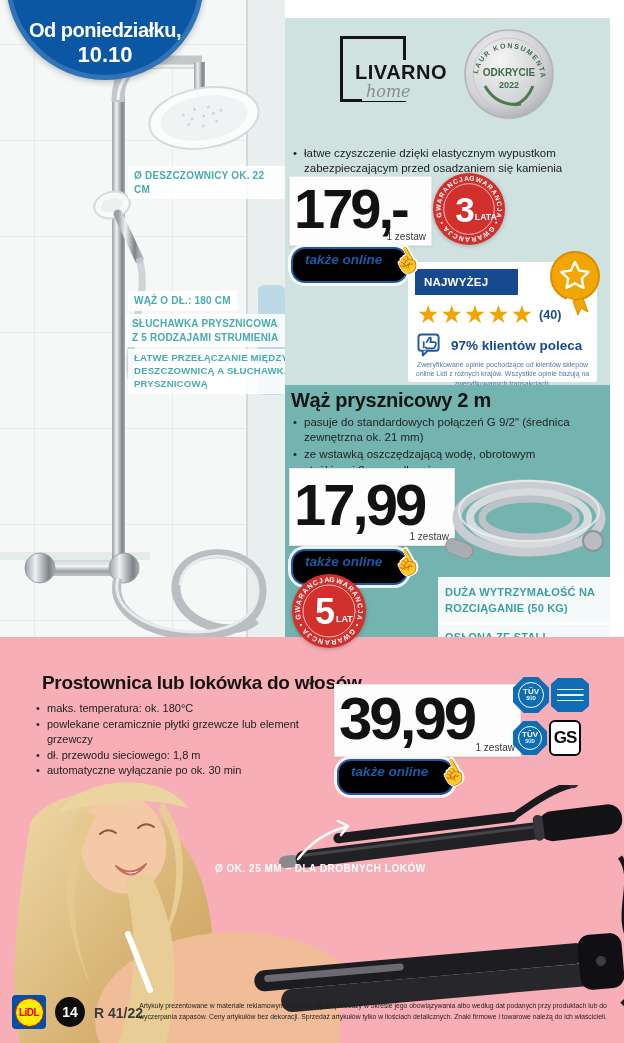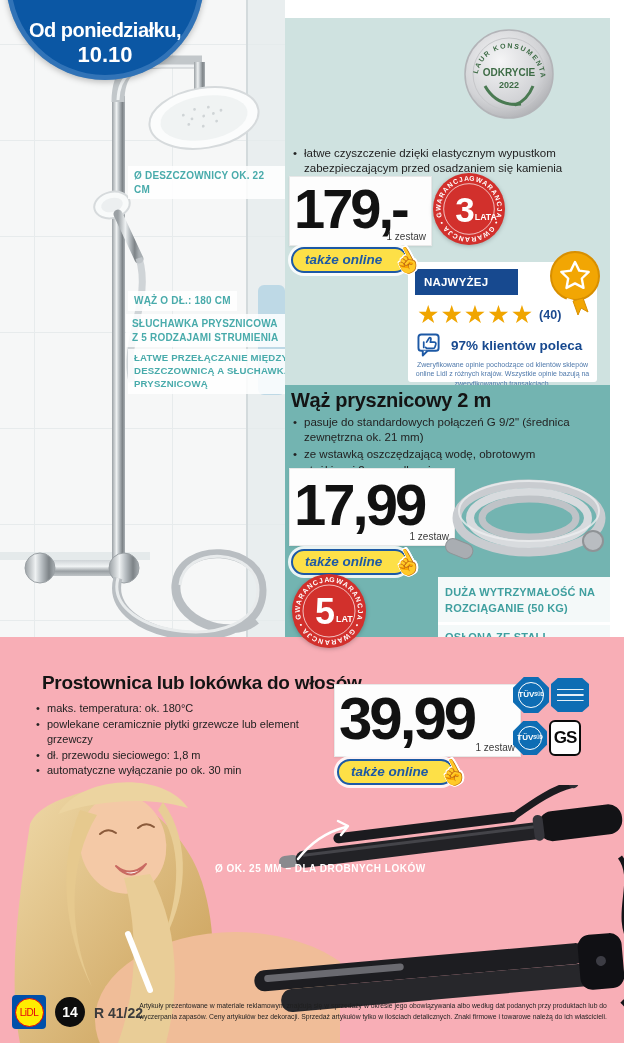--- a/index.html
+++ b/index.html
@@ -64,21 +64,21 @@
     position:absolute; background:#fdfdfd; border:1px solid #e8e8e8;
     box-shadow:0 1px 2px rgba(0,0,0,.08);
   }
   .price-num {
     position:absolute; left:4px; top:50%; transform:translateY(-54%);
     font-weight:800; color:#121212; letter-spacing:-3px; white-space:nowrap;
   }
   .price-unit { position:absolute; right:5px; bottom:3px; font-size:10px; color:#3a3a3a; letter-spacing:0;text-align:center; }
   
   .online-btn {
-    position:absolute; height:26px; background:#fde047; border:2.5px solid #1d59a5;
+    position:absolute; height:36px; background:#000000; border:2.5px solid #1d59a5;
     border-radius:14px; color:#1d59a5; font-weight:800; font-style:italic;
     font-size:13.5px; line-height:21px; padding:0 24px 0 12px;
     box-shadow:0 0 0 3px rgba(255,255,255,.85); cursor:pointer; z-index:4;
   }
   .online-btn .hand {
     position:absolute; right:-16px; top:1px; font-size:24px; color:#1d59a5;
     transform:rotate(-28deg); font-style:normal;
     text-shadow:-1px 1px 0 #fff, 1px -1px 0 #fff, 1px 1px 0 #fff, -1px -1px 0 #fff;
   }
   
@@ -106,21 +106,21 @@
   }
   
   #styler-title { left:42px; top:35px; font-size:19px; }
   #tuv-top, #tuv-bottom { position:absolute; display:flex; align-items:center; }
   .octagon {
     clip-path:polygon(30% 0,70% 0,100% 30%,100% 70%,70% 100%,30% 100%,0 70%,0 30%);
     background:#0e6db4; display:flex; flex-direction:column; align-items:center; justify-content:center;
   }
   .octagon .ring {
     width:72%; height:72%; border:1.5px solid #fff; border-radius:50%;
-    display:flex; flex-direction:row; align-items:center; justify-content:center;
+    display:flex; flex-direction:column; align-items:center; justify-content:center;
   }
   .octagon .tuv { color:#fff; font-size:8px; font-weight:800; line-height:1; }
   .octagon .sud { color:#fff; font-size:4.5px; font-weight:700; line-height:1.2; }
   #tuv-lines {
     width:38px; height:34px; margin-left:2px; background:#0e6db4; border-radius:4px;
     clip-path:polygon(18% 0,82% 0,100% 18%,100% 82%,82% 100%,18% 100%,0 82%,0 18%);
     background-image:repeating-linear-gradient(#0e6db4 0 4px, rgba(255,255,255,.9) 4px 5.5px);
     background-size:70% 60%; background-position:55% 50%; background-repeat:no-repeat;
   }
   #gs-box {
@@ -134,21 +134,21 @@
   }
   
   #lidl-logo {
     position:absolute; left:12px; top:358px; width:34px; height:34px; background:#0050aa;
     border-radius:4px; display:flex; align-items:center; justify-content:center; z-index:7;
   }
   #lidl-logo .circ {
     width:29px; height:29px; border-radius:50%; background:#ffed00; border:1px solid #e3000f;
     display:flex; align-items:center; justify-content:center;
   }
-  #lidl-logo .txt { font-size:10px; font-weight:400; color:#e3000f; letter-spacing:-.5px; }
+  #lidl-logo .txt { font-size:10px; font-weight:700; color:#e3000f; letter-spacing:-.5px; }
   #page-circle {
     position:absolute; left:55px; top:360px; width:30px; height:30px; border-radius:50%;
     background:#0d0d0d; color:#fff; font-size:14px; font-weight:800;
     display:flex; align-items:center; justify-content:center; z-index:7;
   }
   #issue-no { position:absolute; left:94px; top:368px; font-size:14px; font-weight:700; color:#3c3c3c; z-index:7; }
   #legal-text {
     position:absolute; left:130px; top:364px; width:486px; font-size:6.8px; line-height:1.6;
     color:#1f1f1f; text-align:center; z-index:7;
   }
@@ -218,20 +218,25 @@
     <div class="plabel" style="left:128px; top:349px; width:178px; font-size:9.6px;">ŁATWE PRZEŁĄCZANIE MIĘDZY DESZCZOWNICĄ A SŁUCHAWKĄ PRYSZNICOWĄ</div>
   </div>
 
   <div id="date-badge">
     <div class="l1">Od poniedziałku,</div>
     <div class="l2">10.10</div>
   </div>
 
   <div id="top-panel">
 
+    <div id="livarno-logo">
+      <div class="frame"></div>
+      <div class="name">LIVARNO</div>
+      <div class="sub">home</div>
+    </div>
 
     <svg id="laur-medal" viewBox="0 0 92 92">
       <defs>
         <radialGradient id="silver" cx=".4" cy=".35" r=".8">
           <stop offset="0" stop-color="#f5f5f6"></stop>
             <stop offset=".6" stop-color="#d2d3d6"></stop>
           <stop offset="1" stop-color="#9fa0a4"></stop>
         </radialGradient>
       </defs>
       <circle cx="46" cy="46" r="44" fill="url(#silver)" stroke="#b3b4b8" stroke-width="1.5"></circle>

